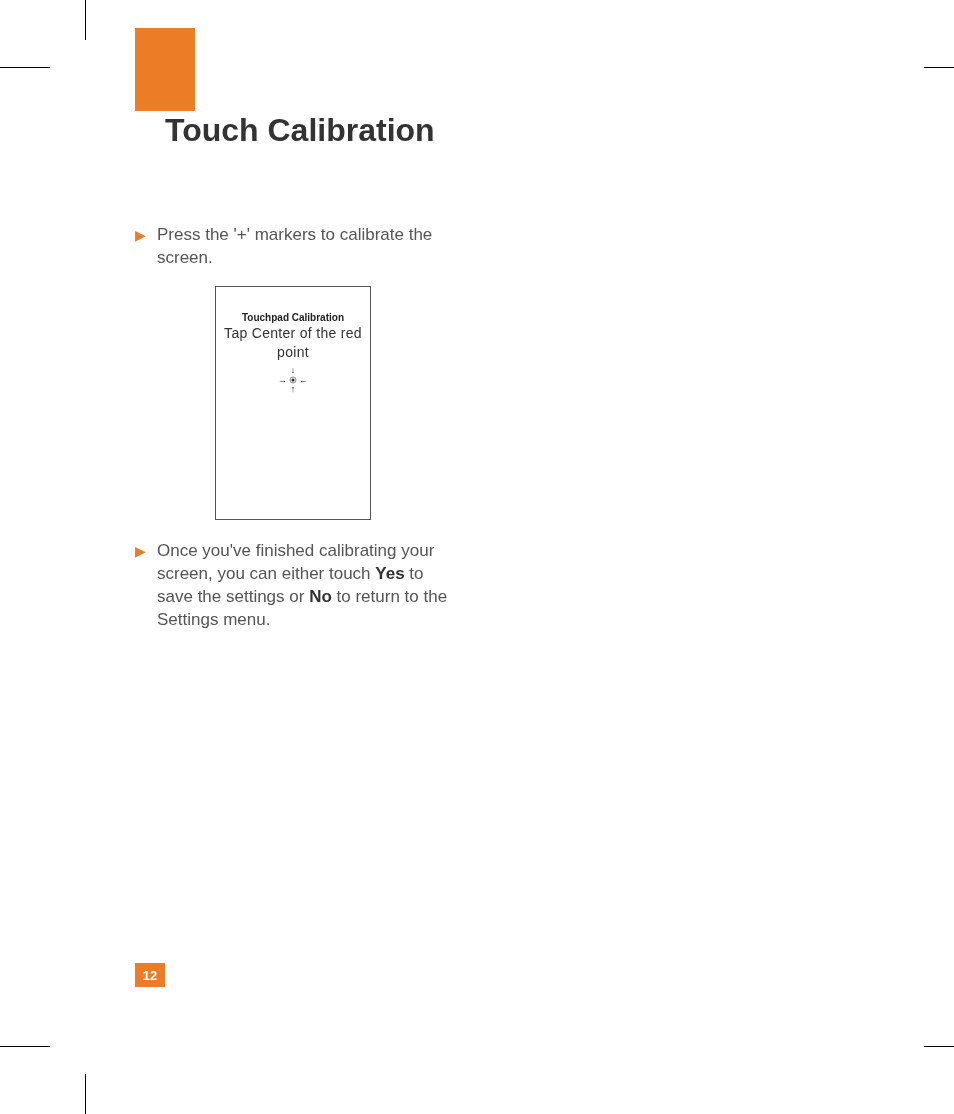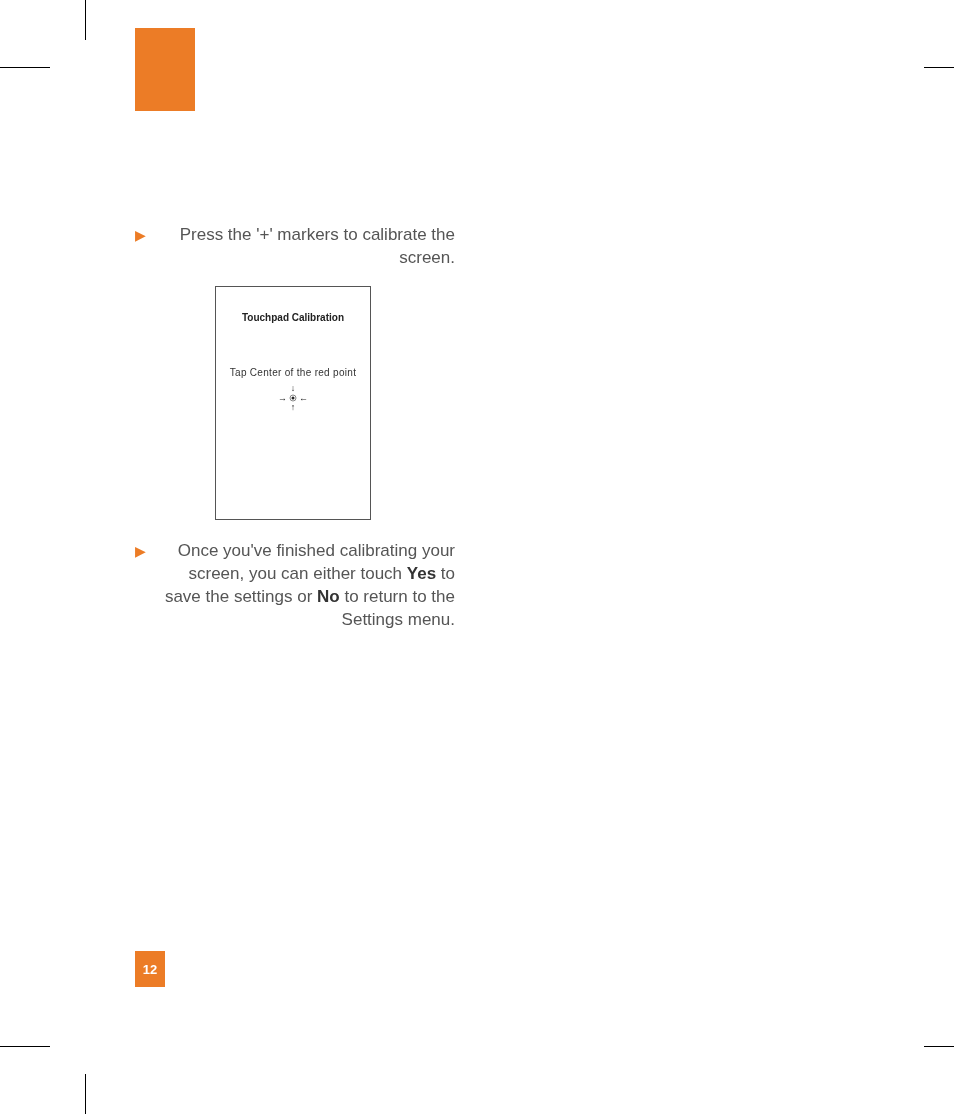--- a/index.html
+++ b/index.html
@@ -93,41 +93,40 @@
   .bullet-item {
     display: flex;
     margin: 6px 0 10px 0;
   }
   .bullet-marker {
     flex: 0 0 22px;
     color: #ec7c26;
     font-size: 14px;
     line-height: 22px;
   }
-  .bullet-text { flex: 1; text-align: right; }
+  .bullet-text { flex: 1; }
 
   
   .figure {
     margin: 16px 0 20px 80px;
     width: 154px;
     height: 232px;
     border: 1px solid #555;
     background: #fff;
     text-align: center;
     font-family: Arial, sans-serif;
     color: #222;
   }
   .fig-title {
     font-size: 10px;
     font-weight: 700;
     margin-top: 24px;
   }
   .fig-sub {
-    font-size: 10px;
-    margin-top: 42px;
+    font-size: 14px;
     letter-spacing: 0.3px;
     color: #333;
   }
   .fig-target {
     margin: 6px auto 0;
     width: 30px;
     height: 24px;
     position: relative;
   }
   .fig-target .dot {
@@ -142,21 +141,21 @@
   .fig-target .arr.up    { left:50%; top:-2px; transform:translateX(-50%);}
   .fig-target .arr.down  { left:50%; bottom:-2px; transform:translateX(-50%);}
   .fig-target .arr.left  { top:50%; left:0; transform:translateY(-50%);}
   .fig-target .arr.right { top:50%; right:0; transform:translateY(-50%);}
 
   .page-num-box {
     position: absolute;
     left: 135px;
     bottom: 127px;
     width: 30px;
-    height: 36px;
+    height: 24px;
     background: #ec7c26;
     color: #fff;
     font-size: 13px;
     font-weight: 700;
     display: flex;
     align-items: center;
     justify-content: center;
     font-family: Arial, sans-serif;
   }
 </style>
@@ -166,20 +165,21 @@
 <div class="page">
 
   <div class="crop-h crop-top-h"></div>
   <div class="crop-v crop-top-v"></div>
   <div class="crop-h crop-right-h"></div>
   <div class="crop-h crop-bot-h"></div>
   <div class="crop-v crop-bot-v"></div>
   <div class="crop-h crop-botr-h"></div>
 
   <div class="orange-block"></div>
+  <div class="title">Touch Calibration</div>
 
   <div class="content">
 
 
     <div class="bullet-item">
       <div class="bullet-marker">▶</div>
       <div class="bullet-text">Press the '+' markers to calibrate the screen.</div>
     </div>
 
     <div class="figure">

